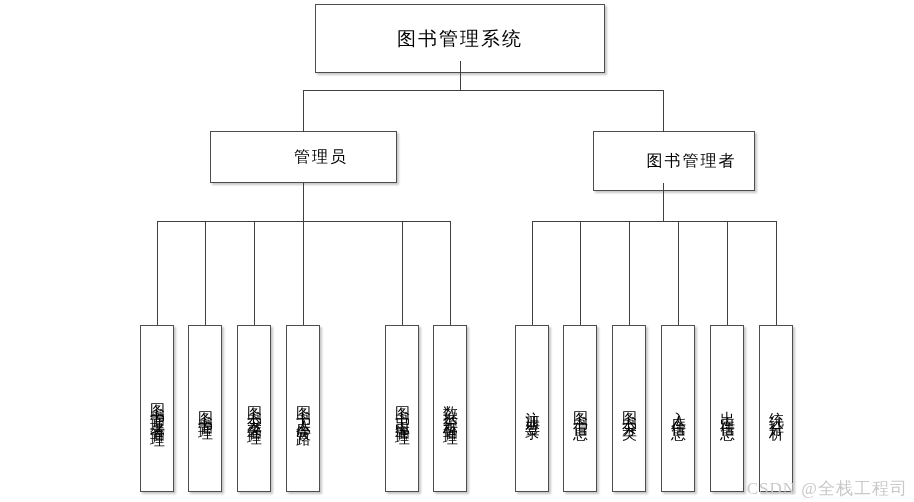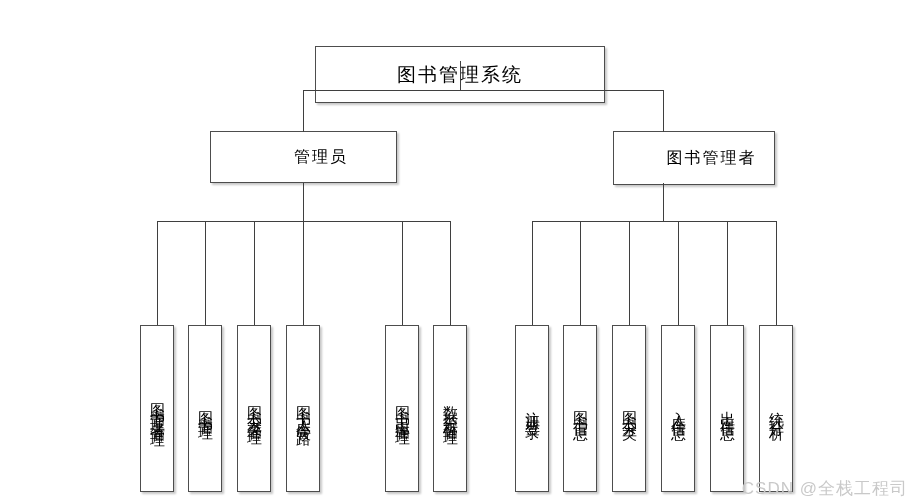--- a/index.html
+++ b/index.html
@@ -34,34 +34,34 @@
   .line{position:absolute;background:#3f3f3f;}
   .line.v{width:1px;}
   .line.h{height:1px;}
   .watermark{
     position:absolute;
     right:6px;
     bottom:2px;
     font-size:17px;
     color:#c9c9c9;
     letter-spacing:1px;
-    font-family:Liberation Sans, sans-serif;
+    font-family:Liberation Serif, serif;
     white-space:nowrap;
   }
 </style>
 </head>
 <body>
 
 <div class="canvas">
 
-  <div class="node root" style="left:315px;top:4px;width:290px;height:57px;margin-top:42px;">图书管理系统</div>
+  <div class="node root" style="left:315px;top:4px;width:290px;height:69px;">图书管理系统</div>
 
   <div class="node branch" style="left:210px;top:131px;width:187px;height:52px;">管理员</div>
 
-  <div class="node branch" style="left:613px;top:131px;width:162px;height:54px;">图书管理者</div>
+  <div class="node branch" style="left:593px;top:131px;width:162px;height:60px;">图书管理者</div>
 
   <div class="node leaf" style="left:140px;top:325px;width:34px;height:167px;">图书管理者管理</div>
   <div class="node leaf" style="left:188px;top:325px;width:34px;height:167px;">图书管理</div>
   <div class="node leaf" style="left:237px;top:325px;width:34px;height:167px;">图书分类管理</div>
   <div class="node leaf" style="left:286px;top:325px;width:34px;height:167px;">图书入库管路</div>
   <div class="node leaf" style="left:385px;top:325px;width:34px;height:167px;">图书出库管理</div>
   <div class="node leaf" style="left:433px;top:325px;width:34px;height:167px;">数据分析管理</div>
 
   <div class="node leaf" style="left:515px;top:325px;width:34px;height:167px;">注册登录</div>
   <div class="node leaf" style="left:563px;top:325px;width:34px;height:167px;">图书信息</div>

